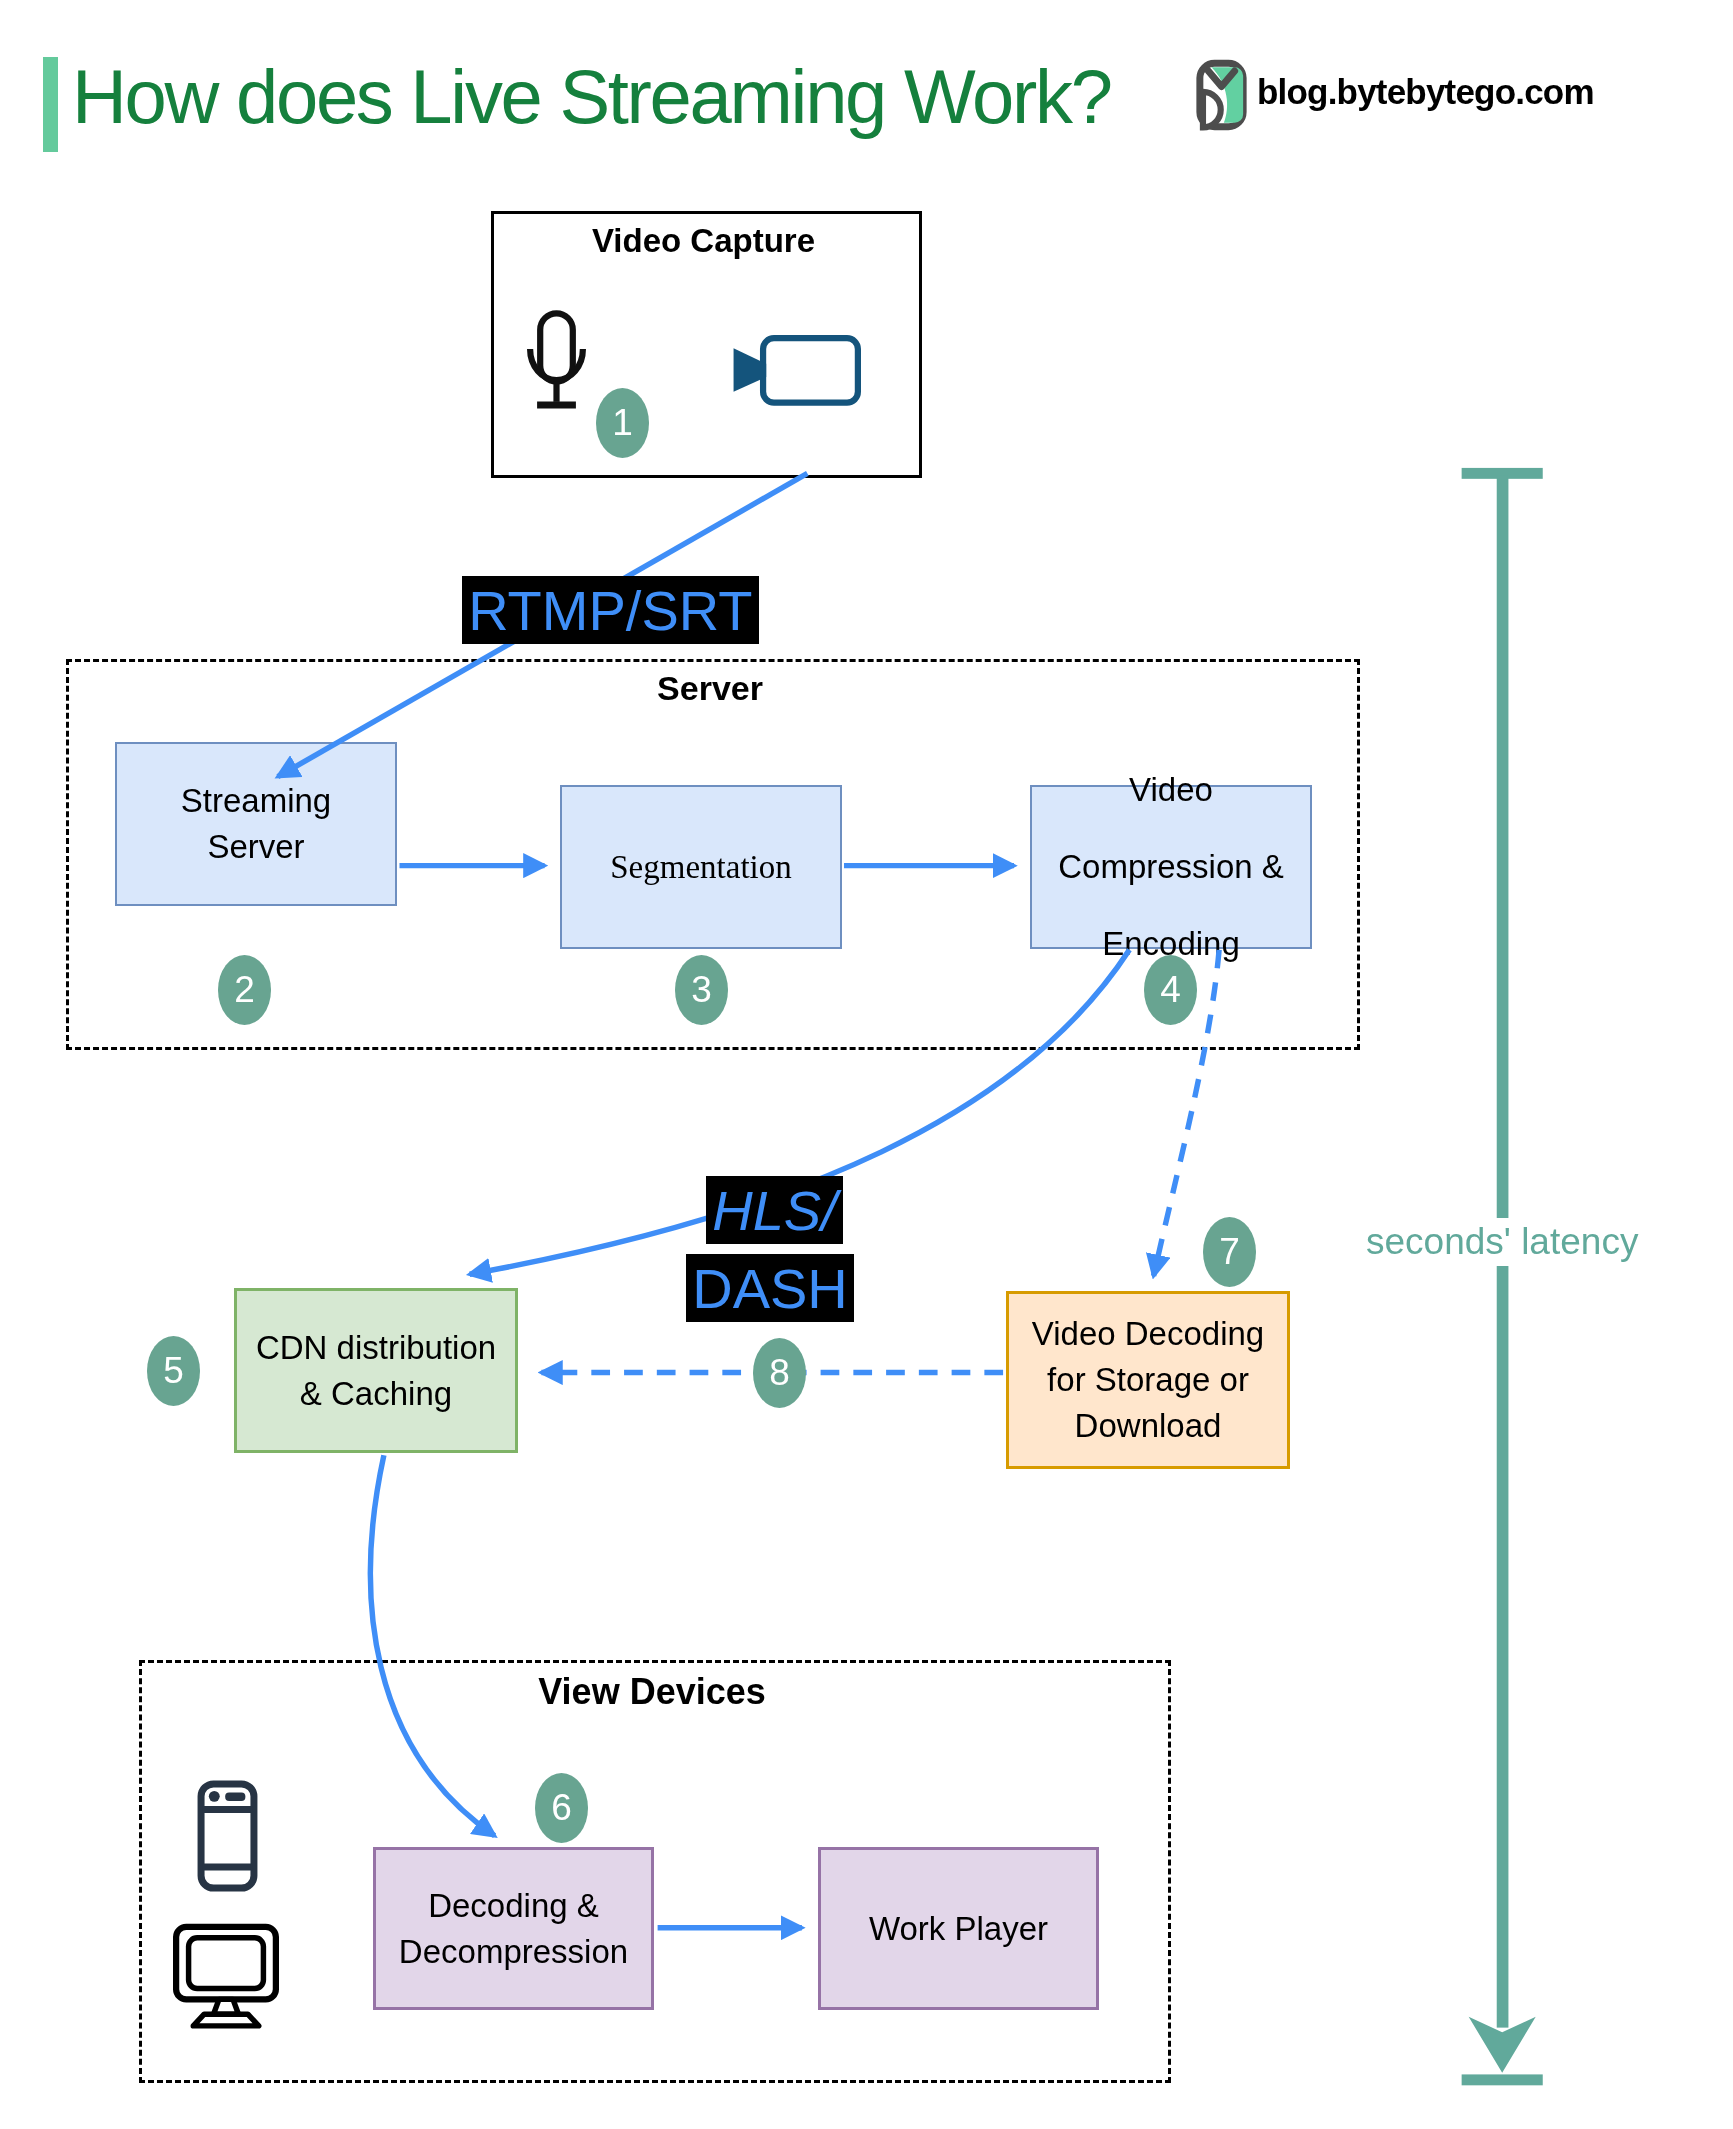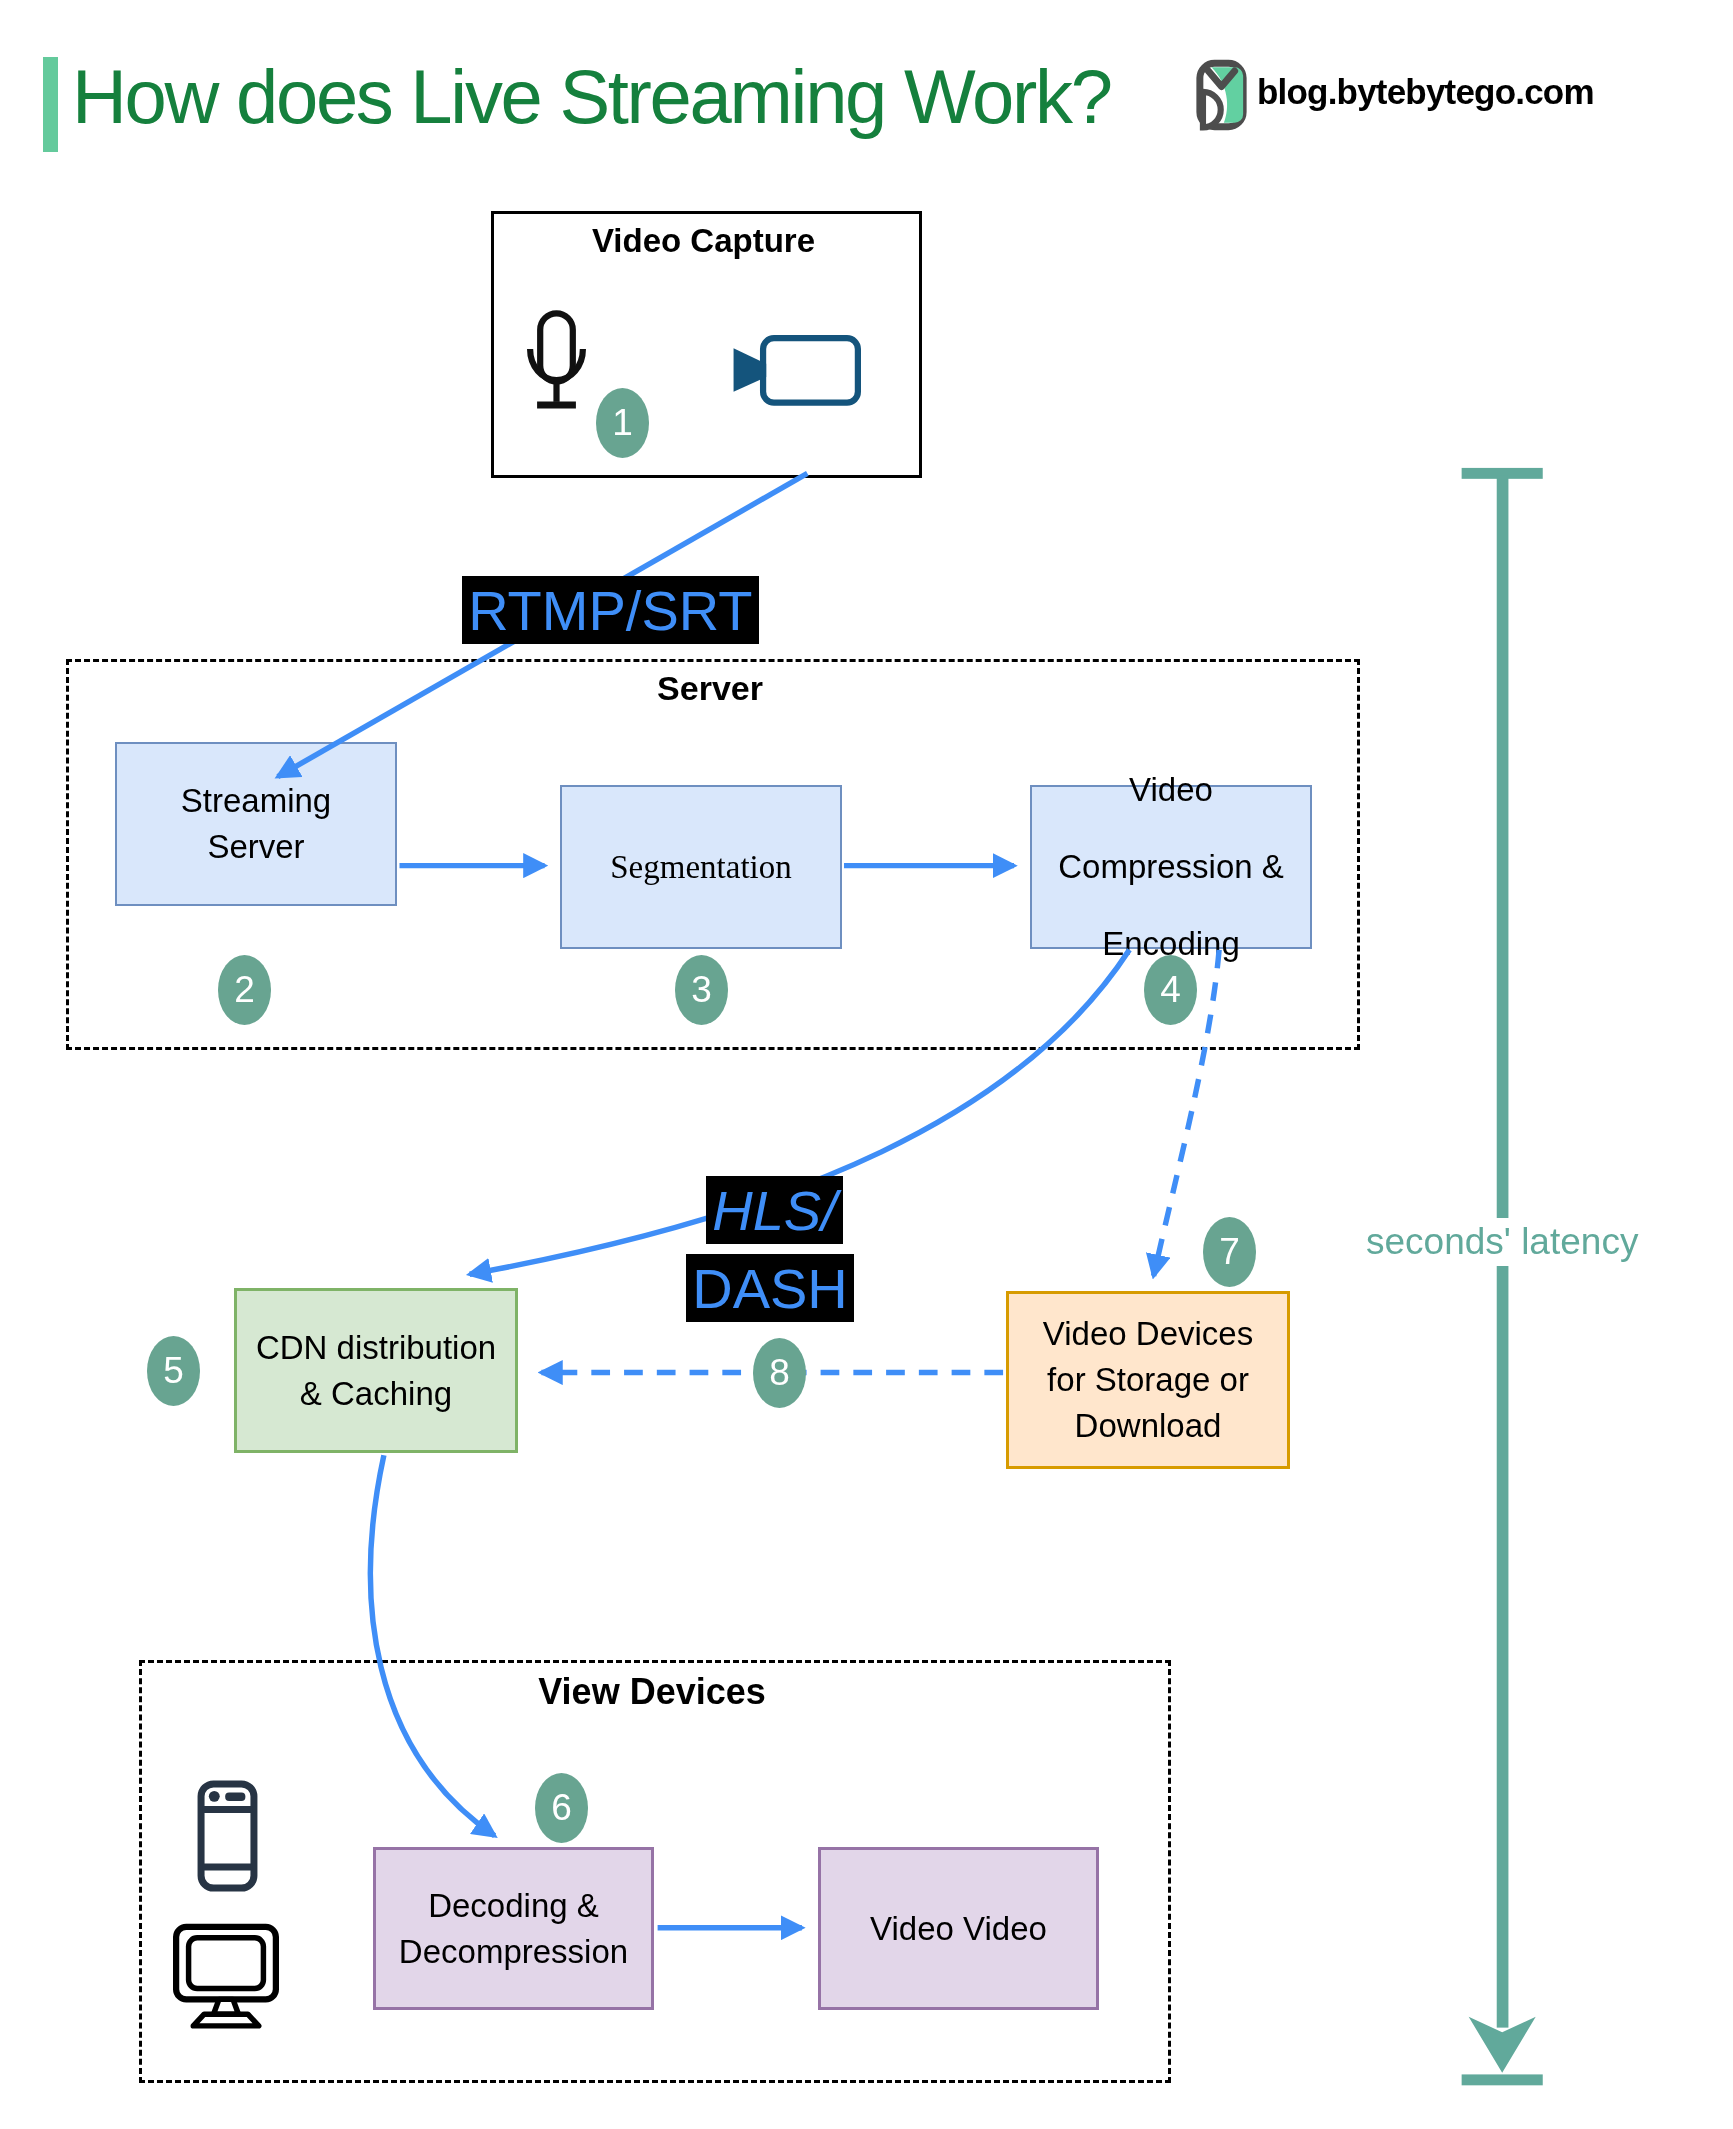--- a/index.html
+++ b/index.html
@@ -95,21 +95,21 @@
     <div>Video</div>
     <div>Compression &amp;</div>
     <div>Encoding</div>
   </div>
 
   <div class="abs node node-green n-cdn">
     <div>CDN distribution</div>
     <div>&amp; Caching</div>
   </div>
   <div class="abs node node-orange n-storage">
-    <div>Video Devices</div>
+    <div>Video Decoding</div>
     <div>for Storage or</div>
     <div>Download</div>
   </div>
 
   <div class="abs group-box group-view"></div>
   <div class="abs group-label view-label">View Devices</div>
 
   <svg class="abs icon" style="left:197px;top:1780px;" width="61" height="112" viewBox="0 0 78 144">
     <rect x="5" y="5" width="68" height="134" rx="16" fill="#fff" stroke="#273444" stroke-width="9"></rect>
     <line x1="7" y1="38" x2="71" y2="38" stroke="#273444" stroke-width="9"></line>
@@ -123,21 +123,21 @@
     <rect x="21" y="19" width="96" height="65" rx="11" fill="#fff" stroke="#000" stroke-width="7"></rect>
     <path d="M 60 98 L 78 98 L 85 117 L 53 117 Z" fill="#fff" stroke="#000" stroke-width="7" stroke-linejoin="round"></path>
     <path d="M 41 117 L 97 117 L 111 132 L 27 132 Z" fill="#fff" stroke="#000" stroke-width="7" stroke-linejoin="round"></path>
   </svg>
 
   <div class="abs node node-purple n-decoding">
     <div>Decoding &amp;</div>
     <div>Decompression</div>
   </div>
   <div class="abs node node-purple n-player">
-    <div>Video Video</div>
+    <div>Work Player</div>
   </div>
 
   <svg class="abs svg-layer" width="1734" height="2129" viewBox="0 0 2223 2730">
     <defs>
       <marker id="ab" viewBox="0 0 10 10" refX="8.5" refY="5" markerWidth="4.6" markerHeight="4.6" orient="auto-start-reverse">
         <path d="M0 0 L10 5 L0 10 z" fill="#3f8ef7"></path>
       </marker>
     </defs>
     <g stroke="#3f8ef7" stroke-width="7" fill="none">
       <path d="M 1035 607 L 356 996" marker-end="url(#ab)"></path>

